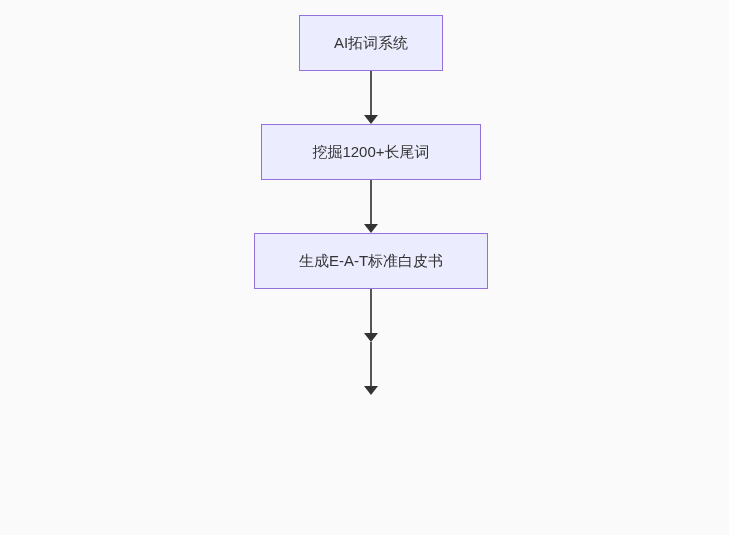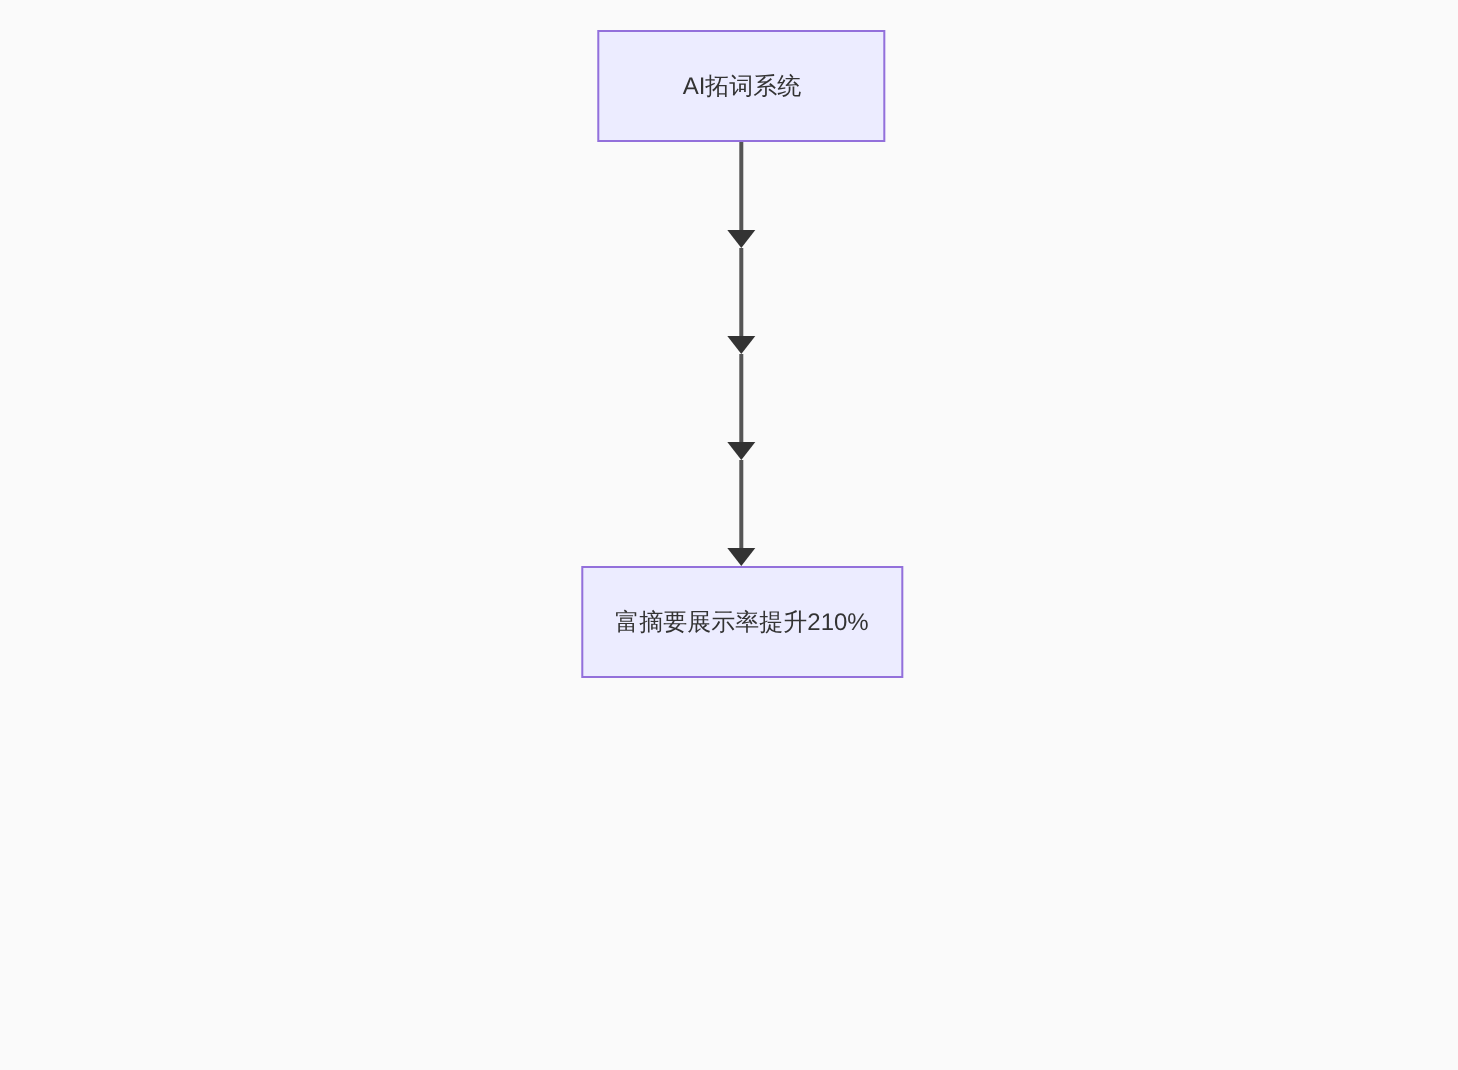--- a/index.html
+++ b/index.html
@@ -30,21 +30,21 @@
   .node {
     box-sizing: border-box;
     height: 56px;
     padding: 0 16px;
     display: flex;
     align-items: center;
     justify-content: center;
     background: #ECECFF;
     border: 1px solid #9370DB;
     color: #333333;
-    font-size: 12px;
+    font-size: 15px;
     line-height: 1.2;
     white-space: nowrap;
     text-align: center;
   }
   .node:nth-of-type(1) { min-width: 144px; }
   .node:nth-of-type(2) { min-width: 192px; }
   .node:nth-of-type(3) { min-width: 220px; }
   .node:nth-of-type(4) { min-width: 214px; }
   .node:nth-of-type(5) { min-width: 234px; }
   .arrow {
@@ -75,36 +75,39 @@
 
     <div class="node">
       <span>AI拓词系统</span>
     </div>
 
     <div class="arrow">
       <div class="arrow-line"></div>
       <div class="arrow-head"></div>
     </div>
 
+    <div class="node">
+      <span>挖掘1200+长尾词</span>
+    </div>
+
+    <div class="arrow">
+      <div class="arrow-line"></div>
+      <div class="arrow-head"></div>
+    </div>
+
+    <div class="node">
+      <span>生成E-A-T标准白皮书</span>
+    </div>
 
     <div class="arrow">
       <div class="arrow-line"></div>
       <div class="arrow-head"></div>
     </div>
 
 
     <div class="arrow">
       <div class="arrow-line"></div>
       <div class="arrow-head"></div>
     </div>
 
 
-    <div class="arrow">
-      <div class="arrow-line"></div>
-      <div class="arrow-head"></div>
-    </div>
-
-    <div class="node">
-      <span>富摘要展示率提升210%</span>
-    </div>
-
   </div>
 </div>
 
 </body></html>

